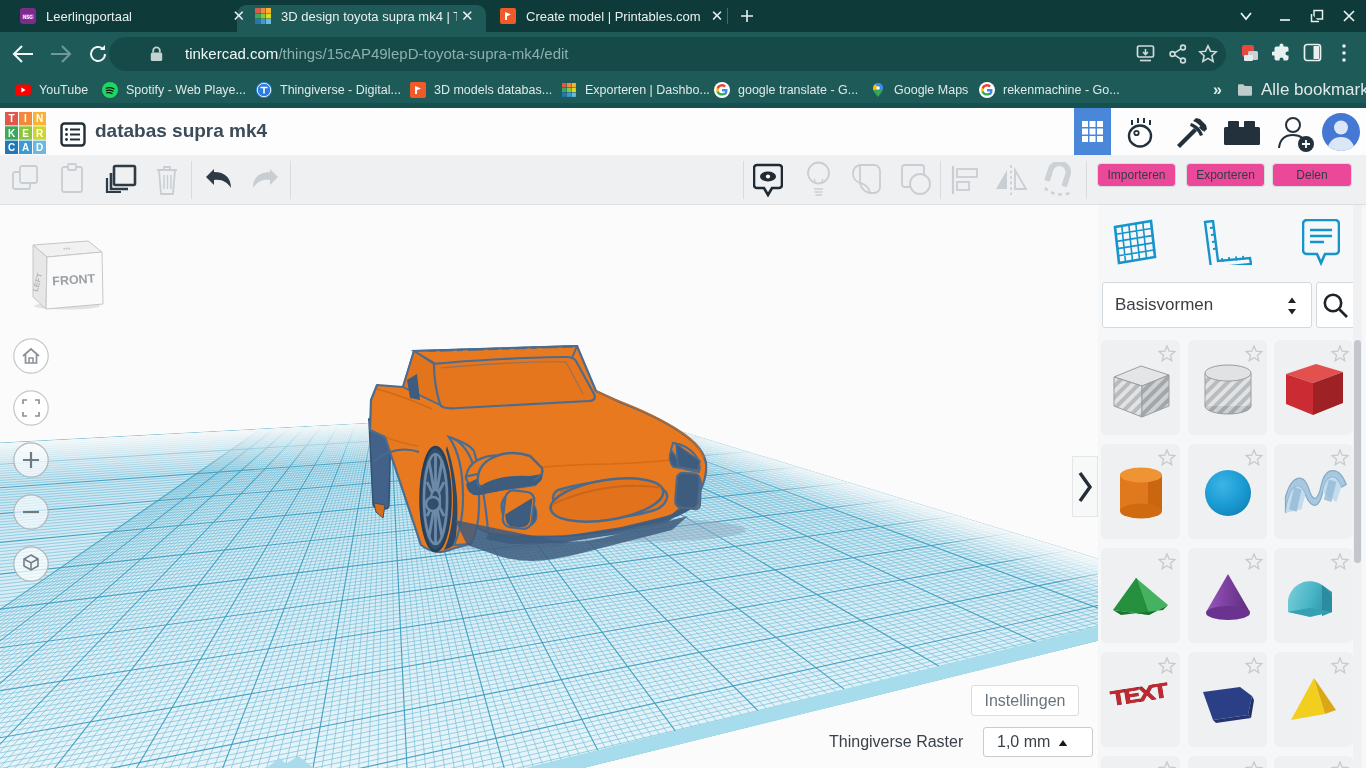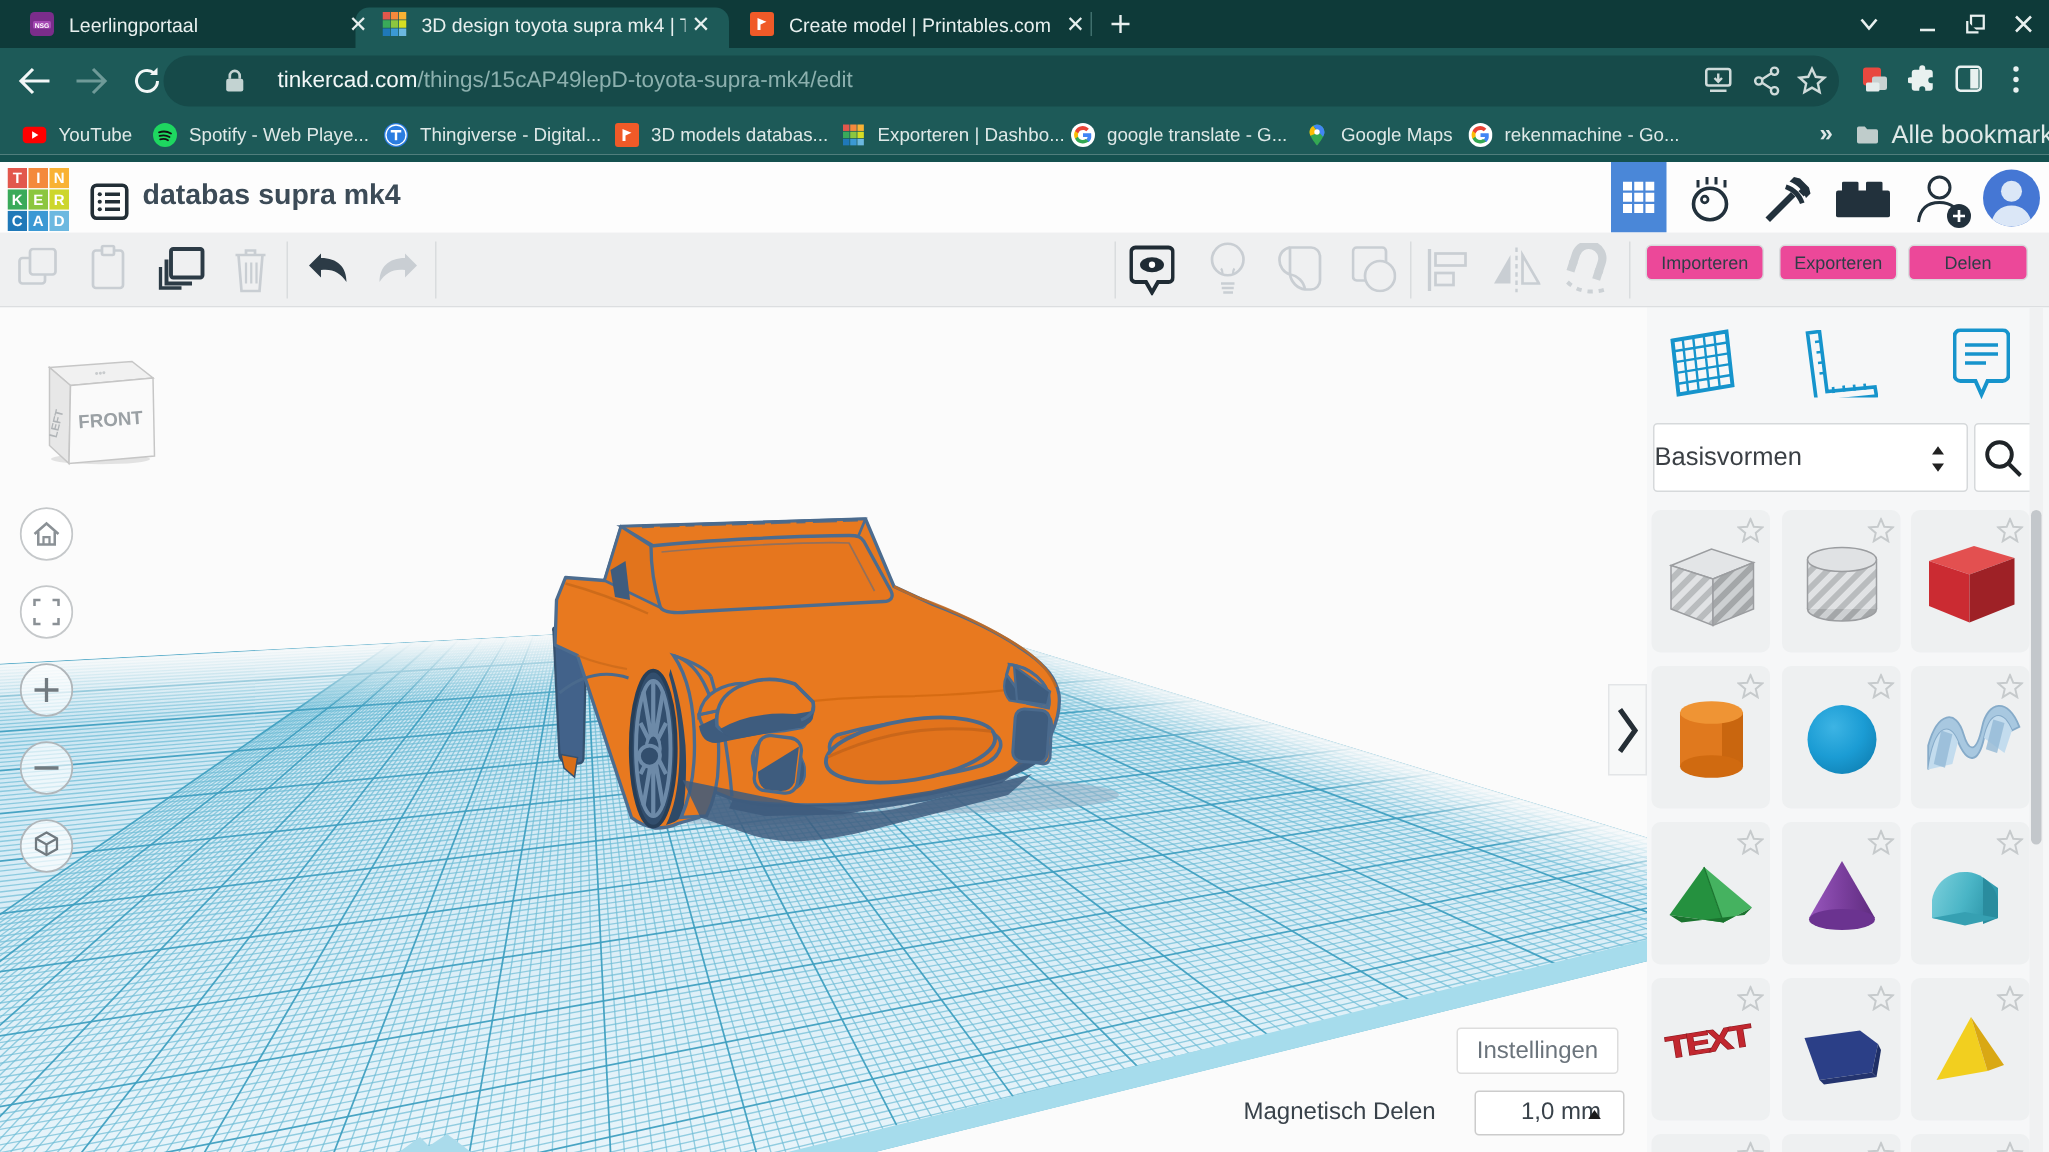--- a/index.html
+++ b/index.html
@@ -20,28 +20,28 @@
 #tkhead{position:absolute;left:0;top:108px;width:1366px;height:47px;background:#fdfdfd}
 #title{position:absolute;left:95px;top:12px;font-size:19px;font-weight:bold;color:#3c4b57}
 
 #toolbar{position:absolute;left:0;top:155px;width:1366px;height:50px;background:#eff0f1;border-bottom:1px solid #dcdee0}
 .vsep{position:absolute;top:6px;width:1px;height:38px;background:#d9dcde}
 .tbtn{position:absolute;top:8px;height:24px;background:#ec4899;border:1px solid #d8dbdd;border-radius:4px;font-size:12px;color:#2f3d47;display:flex;align-items:center;justify-content:center}
 
 #vp{position:absolute;left:0;top:205px;width:1098px;height:563px;background:#fbfbfb;overflow:hidden}
 
 #panel{position:absolute;left:1098px;top:205px;width:268px;height:563px;background:#f6f7f8;overflow:hidden}
-#bvsel{position:absolute;left:4px;top:77px;width:210px;height:46px;background:#fff;border:1px solid #d6d9db;border-radius:3px;font-size:17px;color:#3a3f44;line-height:44px;}
+#bvsel{position:absolute;left:4px;top:77px;width:210px;height:46px;background:#fff;border:1px solid #d6d9db;border-radius:3px;font-size:17px;color:#3a3f44;line-height:44px;padding-left:12px}
 #srchbox{position:absolute;left:218px;top:77px;width:40px;height:46px;background:#fff;border:1px solid #d6d9db;border-radius:3px}
 .tile{position:absolute;width:79px;height:95px;background:#eef0f1;border-radius:6px}
 #scrolltrack{position:absolute;left:255px;top:0;width:9px;height:563px;background:#f0f1f2}
 #scrollthumb{position:absolute;left:256px;top:135px;width:7px;height:223px;background:#c3c7cb;border-radius:4px}
 #instell{position:absolute;left:971px;top:685px;width:108px;height:31px;background:#fff;border:1px solid #ddd;border-radius:3px;color:#6b747c;font-size:16px;text-align:center;line-height:29px}
 #magras{position:absolute;left:829px;top:733px;width:140px;color:#39424a;font-size:16px}
-#magdd{position:absolute;left:983px;top:727px;width:100px;height:30px;background:#fff;border:1px solid #ccc;border-radius:3px;color:#39424a;font-size:16px;line-height:28px;padding-left:30px}
+#magdd{position:absolute;left:983px;top:727px;width:110px;height:30px;background:#fff;border:1px solid #ccc;border-radius:3px;color:#39424a;font-size:16px;line-height:28px;padding-left:13px}
 </style></head>
 <body>
 <div id="page">
 
 <div id="tabbar">
   <div id="tab2bg"></div>
   <div class="tab" style="left:20px;width:225px">
     <svg class="fav" viewBox="0 0 16 16">
           <rect x="0" y="0" width="16" height="16" rx="3" fill="#7b2d8b"></rect>
           <rect x="2" y="6" width="12" height="5" rx="1" fill="#a74ab5"></rect>
@@ -733,17 +733,17 @@
       <div class="tile" style="left:176px;top:551px">
         <svg width="18" height="17" viewBox="0 0 18 17" style="position:absolute;right:4px;top:5px">
           <path d="M9 1l2.2 5.2 5.6.4-4.3 3.7 1.3 5.5L9 12.8l-4.8 3 1.3-5.5L1.2 6.6l5.6-.4z" fill="none" stroke="#c6cacc" stroke-width="1.3"></path>
         </svg>
       </div>
   <div id="scrolltrack"></div>
   <div id="scrollthumb"></div>
 </div>
 
 <div id="instell">Instellingen</div>
-<div id="magras">Magnetisch Delen</div>
+<div id="magras">Thingiverse Raster</div>
 <div id="magdd">1,0 mm<svg class="abs" style="left:74px;top:11px" width="10" height="8" viewBox="0 0 10 8">
         <path d="M5 1l4.2 6H0.8z" fill="#1a1a1a"></path>
       </svg></div>
 
 </div>
 </body></html>

